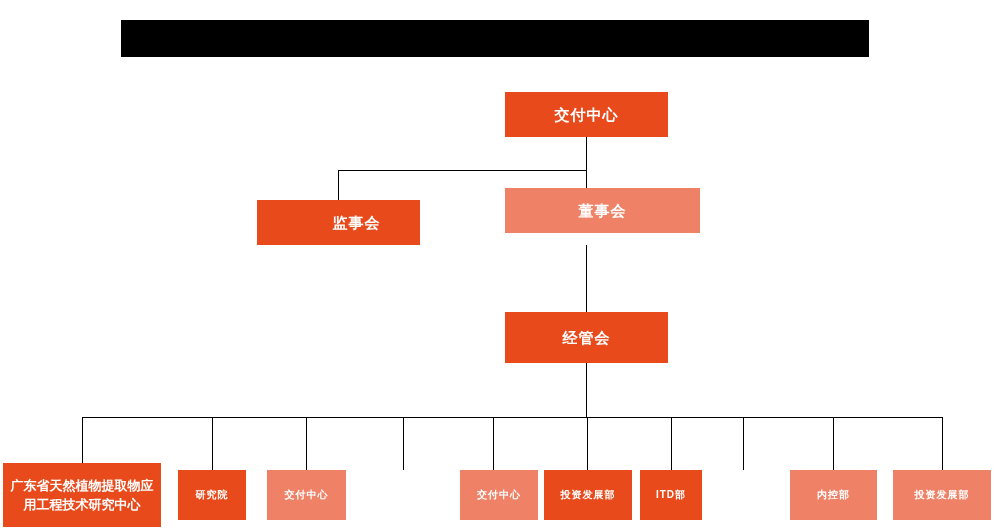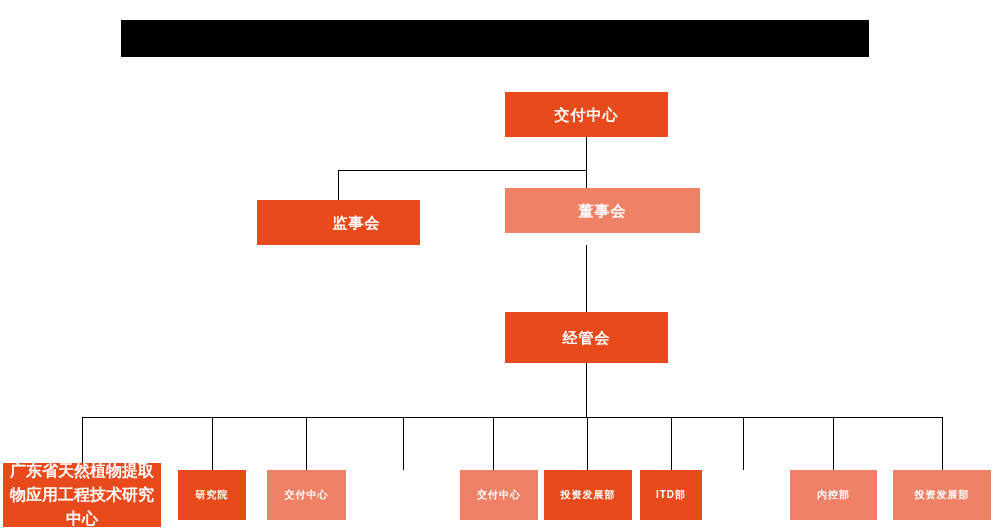--- a/index.html
+++ b/index.html
@@ -26,21 +26,21 @@
     color:#ffffff;
     font-weight:bold;
     text-align:center;
     box-sizing:border-box;
     line-height:1.4;
   }
   .node.primary{background:var(--primary);}
   .node.light{background:var(--light);}
   .node.lv-main{font-size:15px;letter-spacing:1px;}
   .node.lv-bottom{font-size:10px;letter-spacing:1px;}
-  .node.small-text{font-size:16px;letter-spacing:0;padding:2px 4px;line-height:1.5;}
+  .node.small-text{font-size:13px;letter-spacing:0;padding:2px 4px;line-height:1.5;}
   .line{
     position:absolute;
     background:var(--connector);
   }
 </style>
 </head>
 <body>
 
 <div class="canvas">
 

